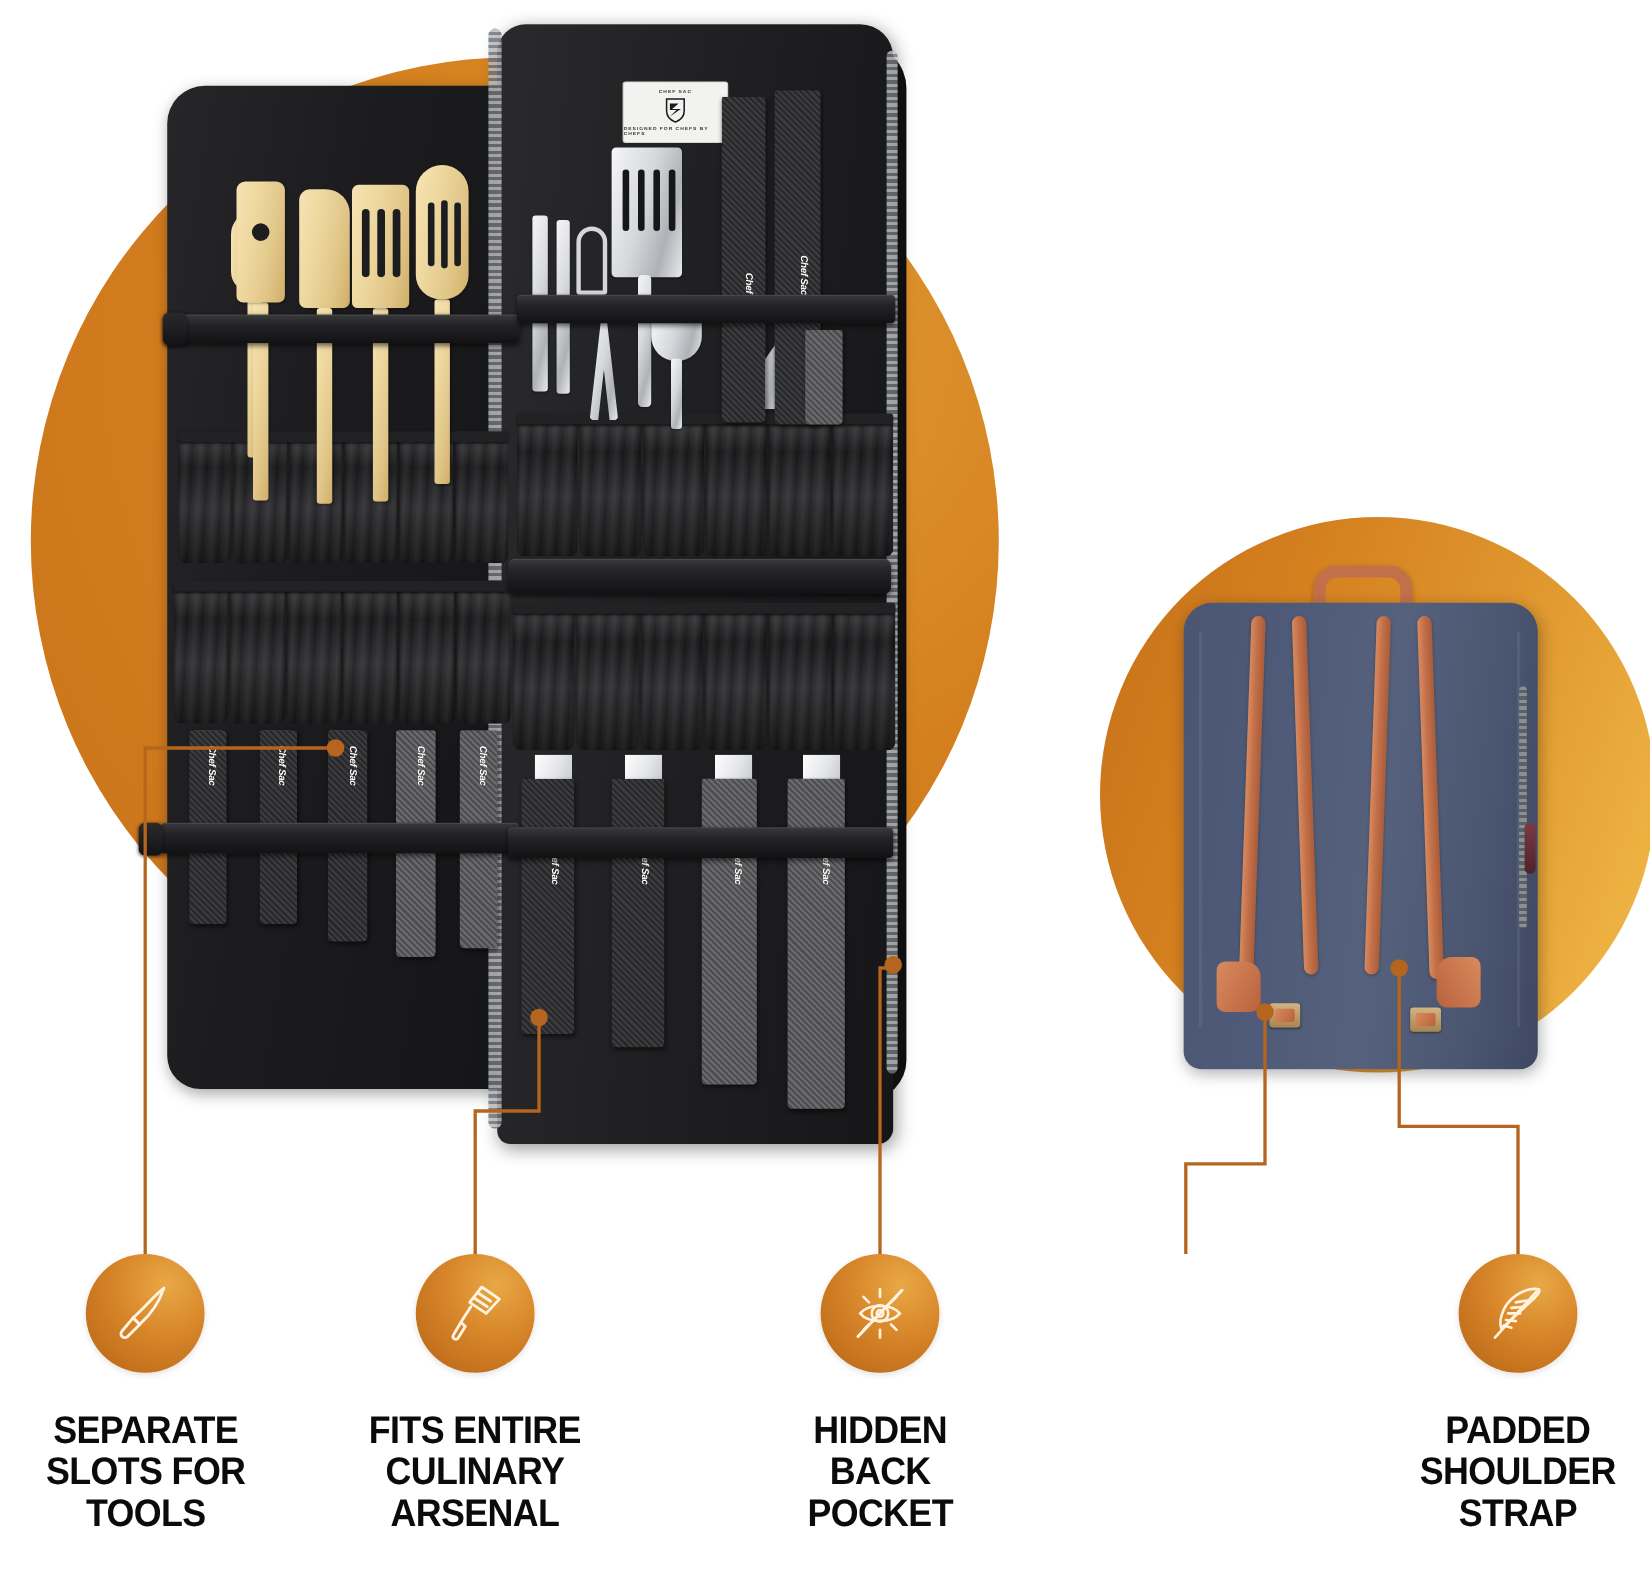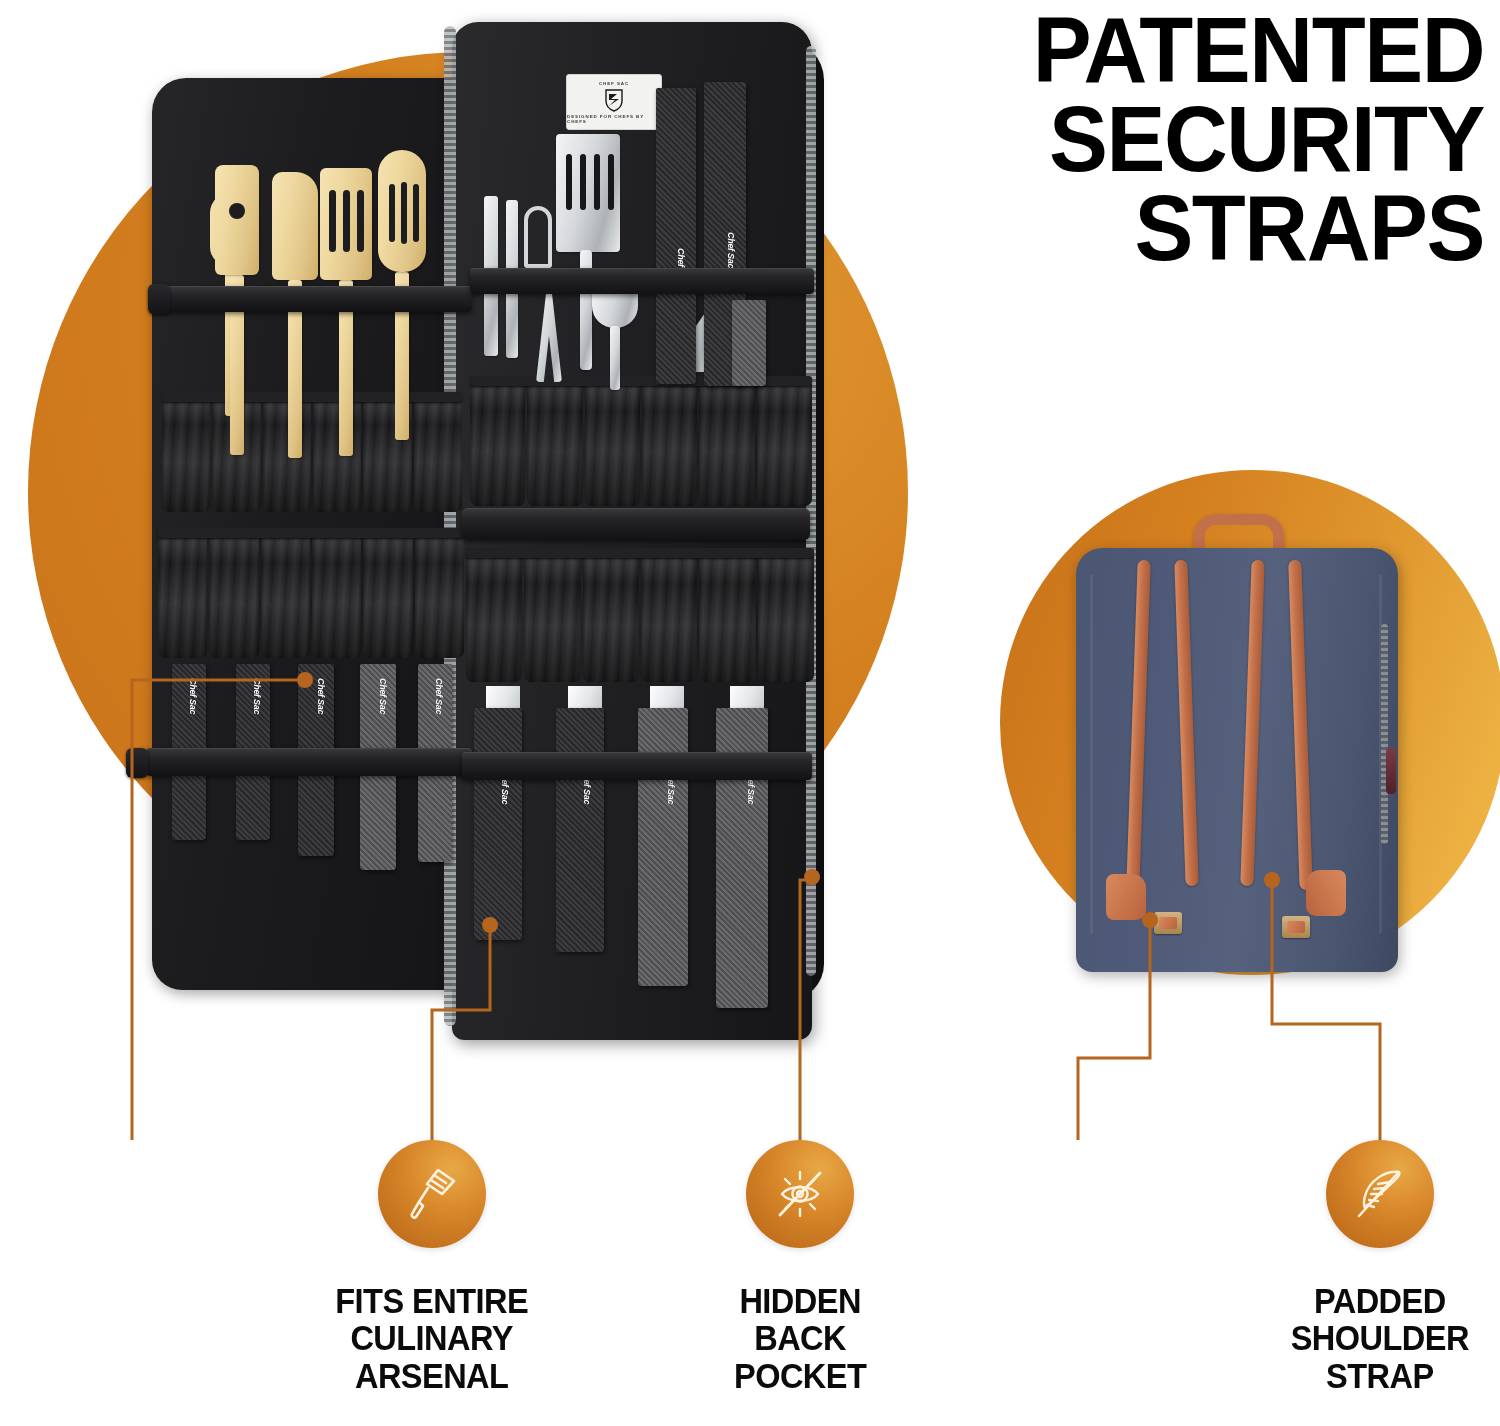--- a/index.html
+++ b/index.html
@@ -365,25 +365,20 @@
   }
 </style>
 </head>
 <body>
 
 <div id="stage">
 
   <div class="orange-circle-left"></div>
   <div class="orange-circle-right"></div>
 
-  <div class="headline">
-    <span class="headline-line">PATENTED</span>
-    <span class="headline-line">SECURITY</span>
-    <span class="headline-line">STRAPS</span>
-  </div>
 
   <div class="case flap-left"></div>
   <div class="case shell-right"></div>
   <div class="case flap-right"></div>
   <div class="case zipper"></div>
   <div class="case zipper-right"></div>
 
   <div class="case brand-patch">
     <span class="micro">CHEF SAC</span>
     <svg class="brand-crest" viewBox="0 0 20 24">
@@ -574,20 +569,33 @@
       <circle cx="812" cy="877" r="8" fill="#B5651D" stroke="none"></circle>
 
       <path d="M1078 1140 L1078 1058 L1150 1058 L1150 920"></path>
       <circle cx="1150" cy="920" r="8" fill="#B5651D" stroke="none"></circle>
 
       <path d="M1380 1140 L1380 1024 L1272 1024 L1272 880"></path>
       <circle cx="1272" cy="880" r="8" fill="#B5651D" stroke="none"></circle>
     </g>
   </svg>
 
+  <div class="feature" style="left:7px; top:1140px;">
+    <div class="feature-circle">
+      <svg width="62" height="62" viewBox="0 0 62 62">
+        <g fill="none" stroke="#FFF3E0" stroke-width="2.6" stroke-linejoin="round" stroke-linecap="round">
+          <path d="M48 8 C44 20 36 32 26 41 L20 35 C30 26 40 14 48 8 Z"></path>
+          <path d="M20 35 L26 41 L15 52 A3.2 3.2 0 0 1 10 47 Z"></path>
+        </g>
+      </svg>
+    </div>
+    <div class="feature-label">SEPARATE
+SLOTS FOR
+TOOLS</div>
+  </div>
 
   <div class="feature" style="left:307px; top:1140px;">
     <div class="feature-circle">
       <svg width="62" height="62" viewBox="0 0 62 62">
         <g fill="none" stroke="#FFF3E0" stroke-width="2.6" stroke-linejoin="round" stroke-linecap="round">
           <path d="M37 7 L53 18 L41 31 L26 21 Z"></path>
           <path d="M33 12 L45 20 M30 17 L42 25"></path>
           <path d="M27 25 L18 39"></path>
           <path d="M18 39 L11 51 A2.6 2.6 0 0 0 15 54 L22 43 Z"></path>
         </g>

